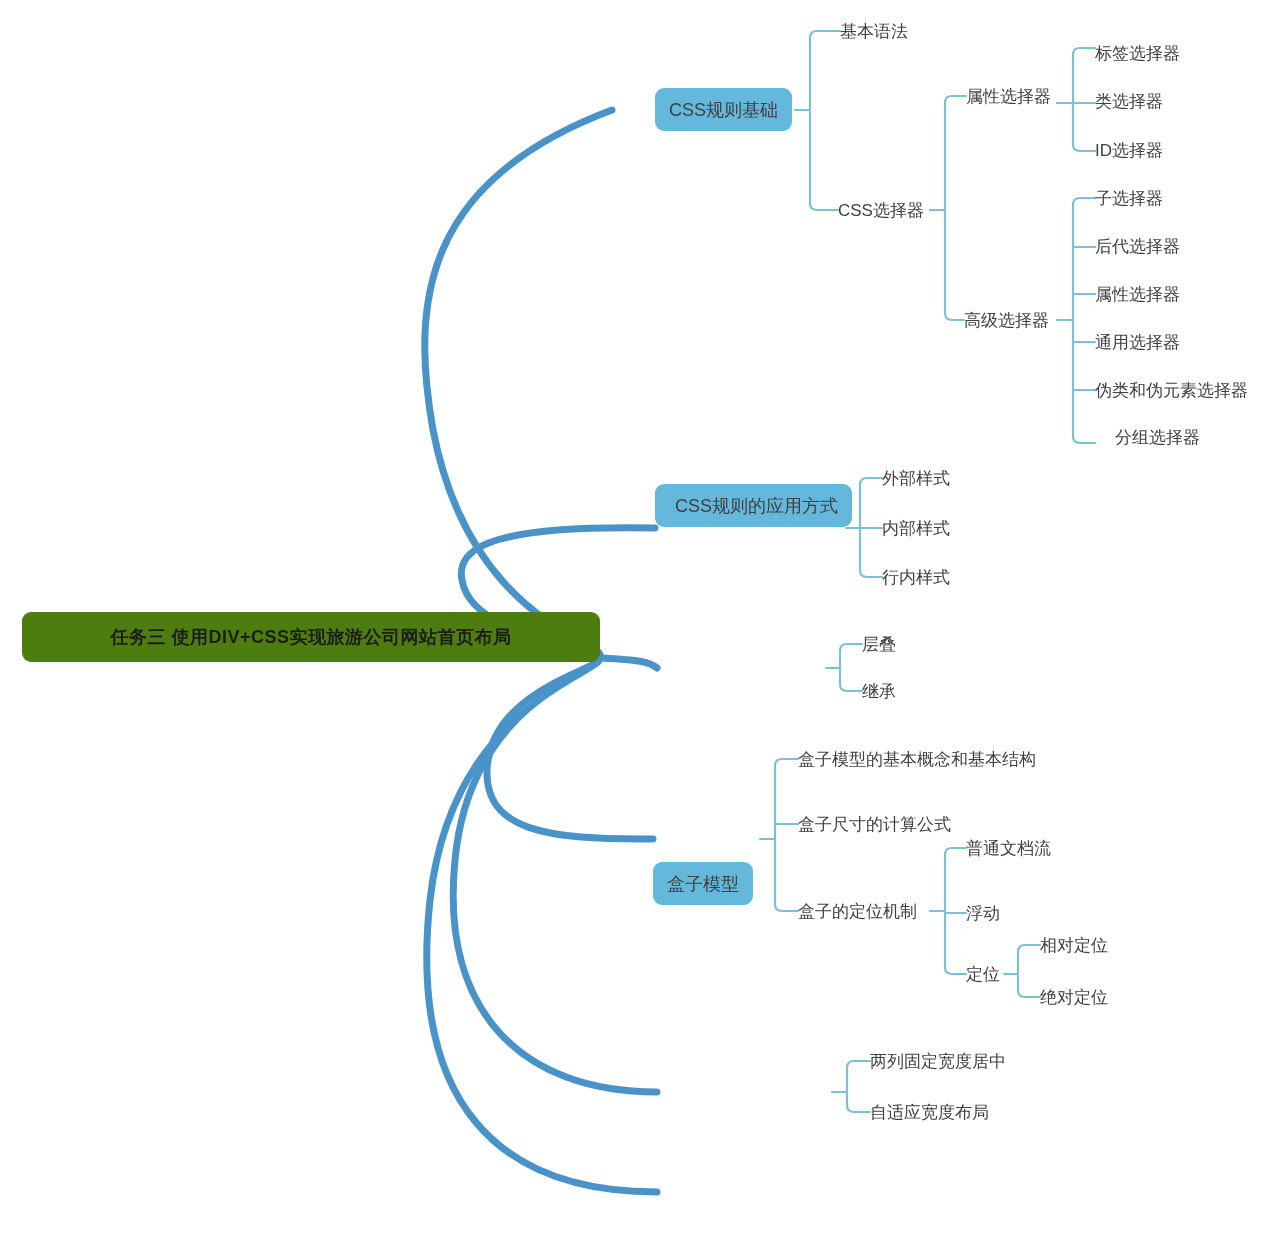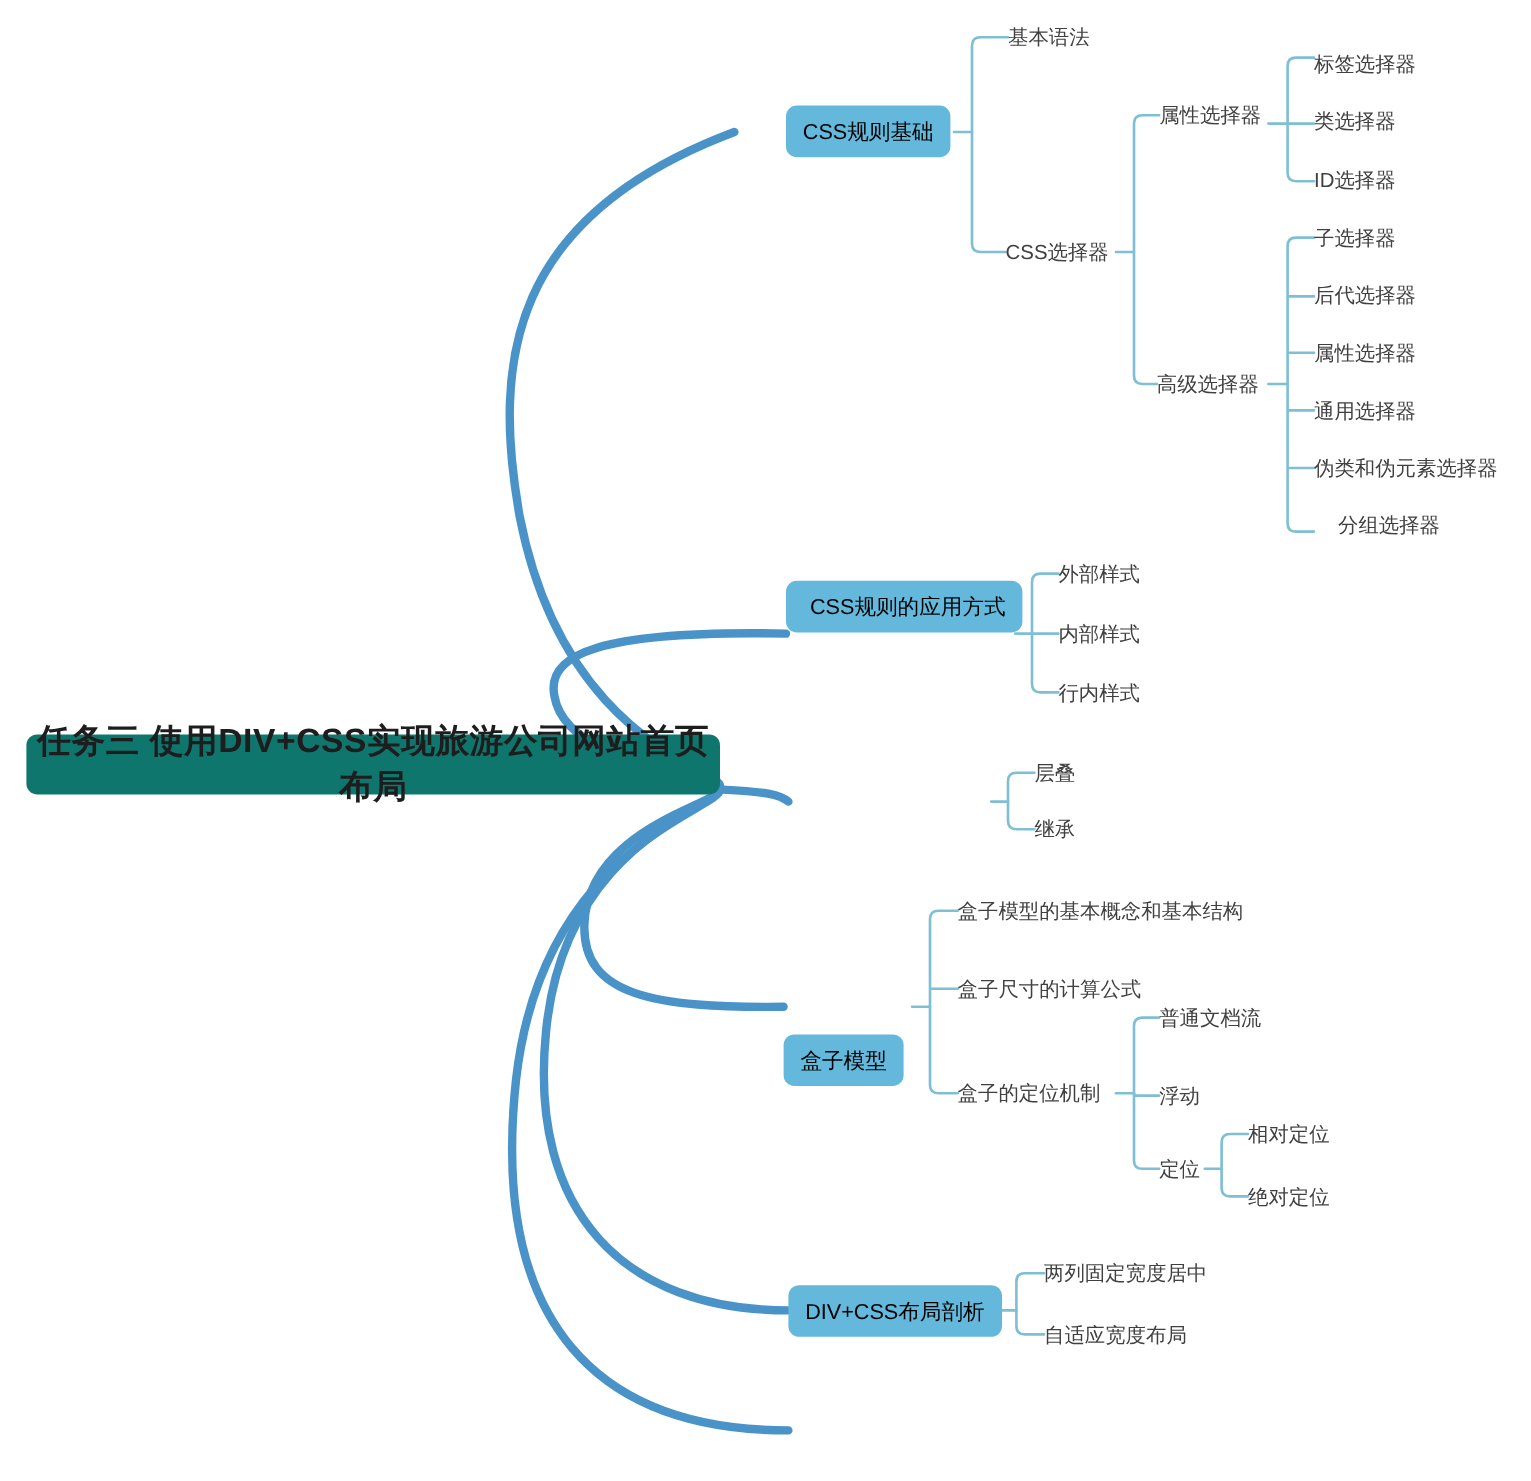--- a/index.html
+++ b/index.html
@@ -8,30 +8,30 @@
     font-family:"Liberation Sans","DejaVu Sans",sans-serif;
   }
   #canvas{position:absolute;inset:0;width:1276px;height:1234px;}
   svg#links{position:absolute;left:0;top:0;width:1276px;height:1234px;}
 
   .node{position:absolute;box-sizing:border-box;}
 
   
   .root{
     left:22px;top:612px;width:578px;height:50px;
-    background:#0f766e;border-radius:9px;
+    background:#4d7c0f;border-radius:9px;
     display:flex;align-items:center;justify-content:center;
-    color:#1d1d1d;font-size:28px;font-weight:bold;letter-spacing:.5px;text-align:center;
+    color:#1d1d1d;font-size:18px;font-weight:bold;letter-spacing:.5px;
   }
 
   
   .topic{
     background:#64B8DC;border-radius:9px;
     display:flex;align-items:center;justify-content:center;
-    color:#000000;font-size:18px;white-space:nowrap;
+    color:#404040;font-size:18px;white-space:nowrap;
     padding:0 14px;height:43px;
   }
 
   
   .leaf{
     color:#404040;font-size:17px;white-space:nowrap;
     line-height:1;display:flex;align-items:center;height:22px;
   }
 </style>
 </head>
@@ -120,20 +120,17 @@
   <div class="node leaf" style="left:798px;top:748px;">盒子模型的基本概念和基本结构</div>
   <div class="node leaf" style="left:798px;top:813px;">盒子尺寸的计算公式</div>
   <div class="node leaf" style="left:798px;top:900px;">盒子的定位机制</div>
 
   <div class="node leaf" style="left:966px;top:837px;">普通文档流</div>
   <div class="node leaf" style="left:966px;top:902px;">浮动</div>
   <div class="node leaf" style="left:966px;top:963px;">定位</div>
   <div class="node leaf" style="left:1040px;top:934px;">相对定位</div>
   <div class="node leaf" style="left:1040px;top:986px;">绝对定位</div>
 
-  <div class="node topic" style="left:657px;top:1071px;">
-    <span>DIV+CSS布局剖析</span>
-  </div>
   <div class="node leaf" style="left:870px;top:1050px;">两列固定宽度居中</div>
   <div class="node leaf" style="left:870px;top:1101px;">自适应宽度布局</div>
 
 
 </div>
 
 </body></html>

